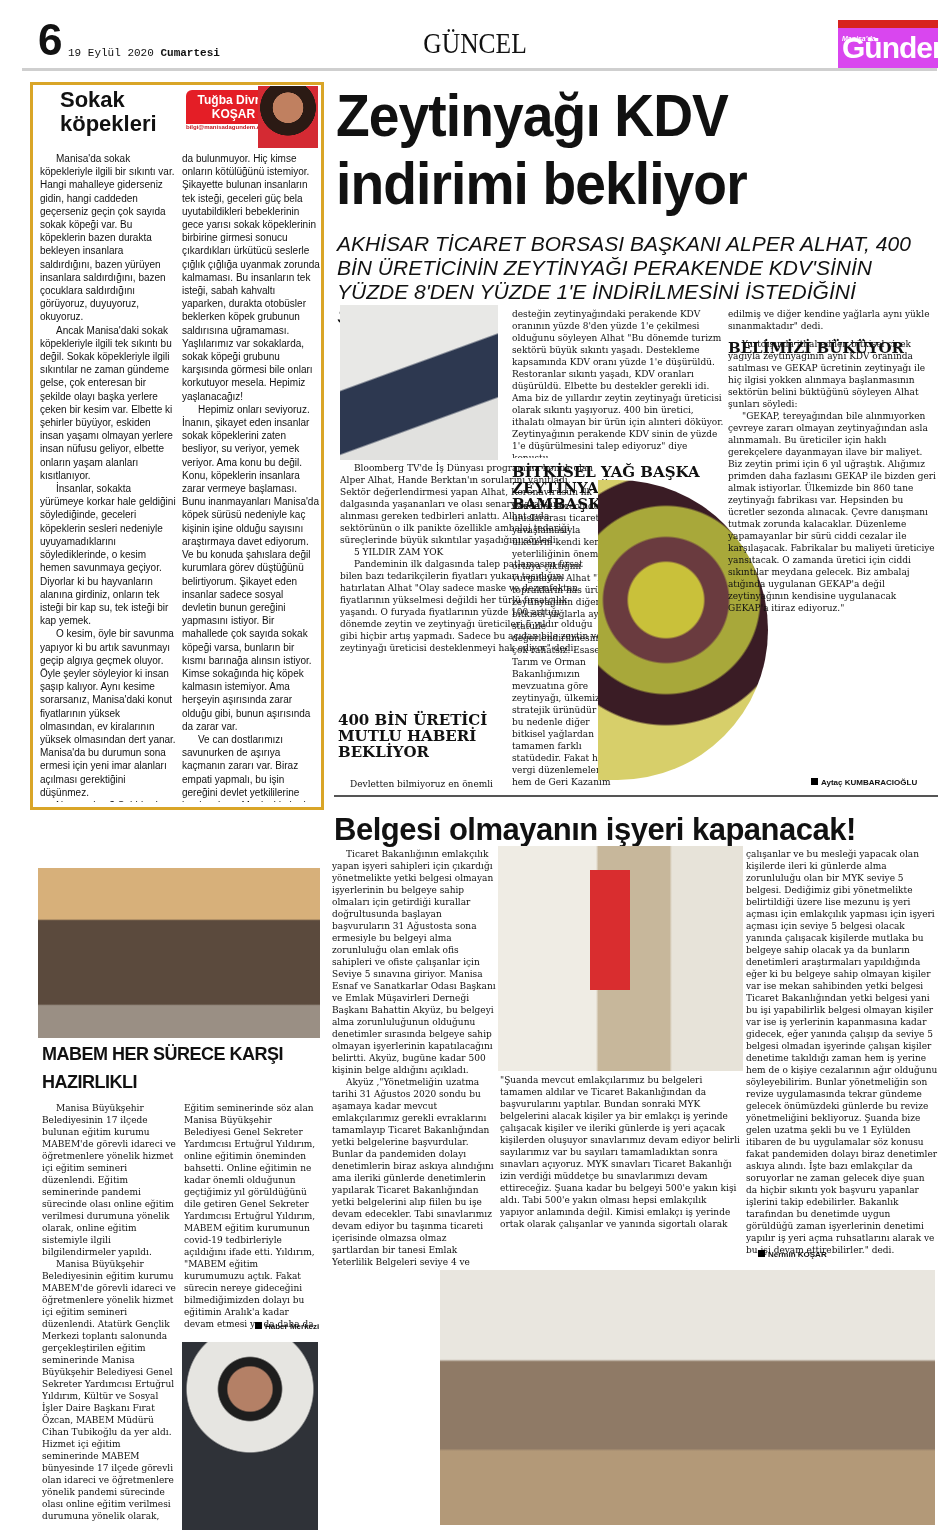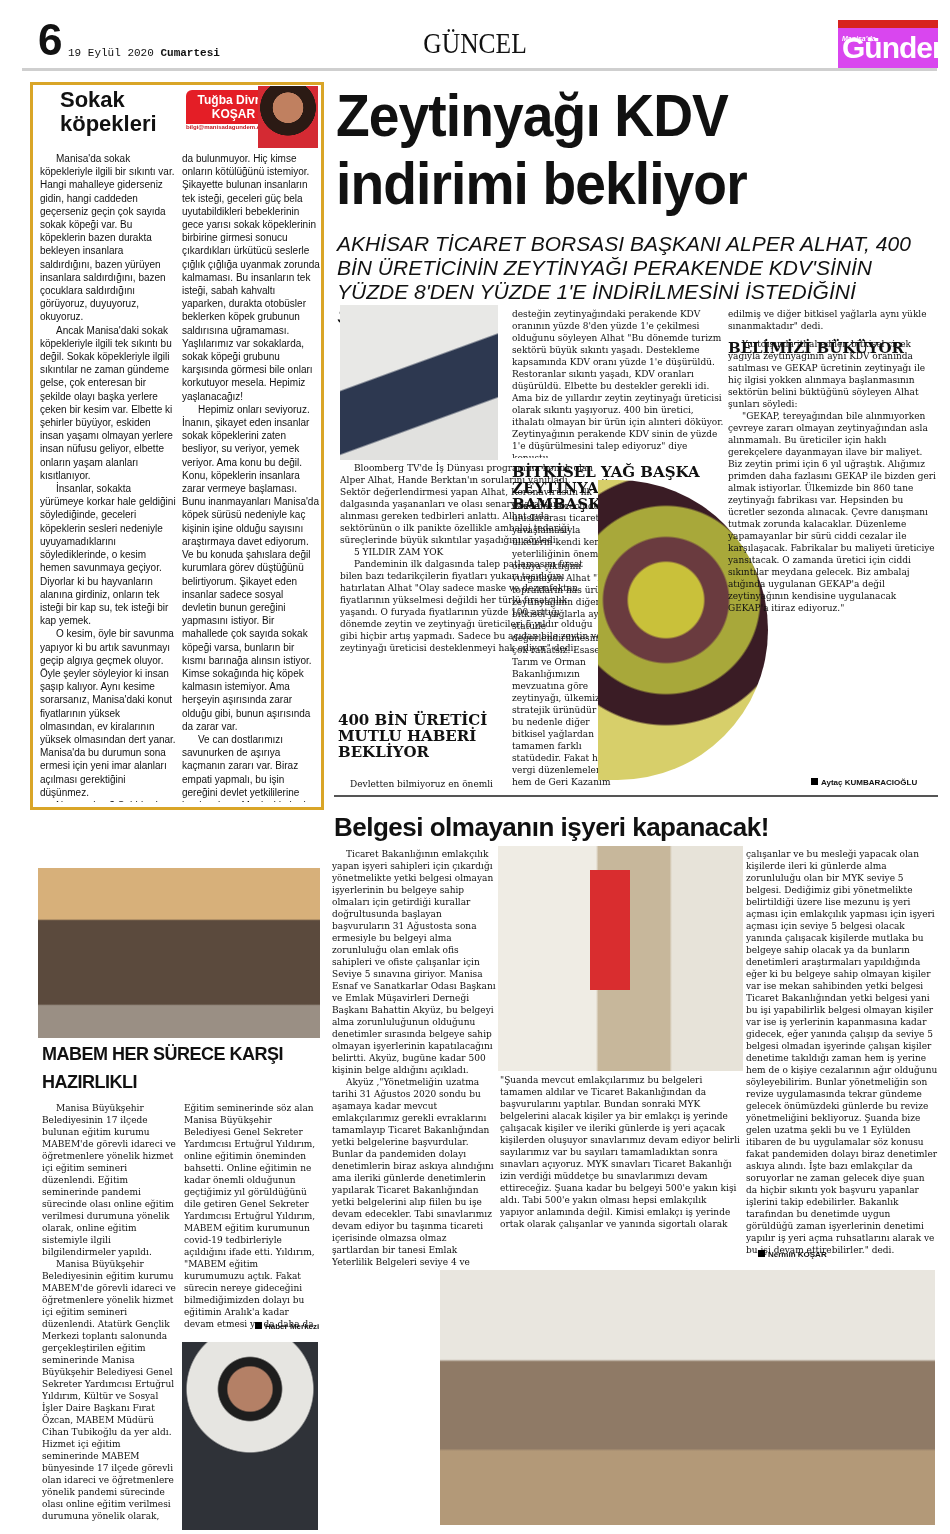--- a/index.html
+++ b/index.html
@@ -20,21 +20,21 @@
 .txt{font-family:"Liberation Sans",sans-serif;font-size:10px;line-height:13.2px;text-align:left}
 .txt p{text-indent:16px}
 .serif{font-family:"DejaVu Serif",serif;font-size:9px;line-height:12px}
 .serif p{text-indent:14px}
 .big-title{left:336px;top:82px;width:600px;font-family:"Liberation Sans",sans-serif;font-weight:900;font-size:60px;line-height:68px;letter-spacing:-1px;transform:scaleX(.92);transform-origin:left}
 .subtitle{left:337px;top:232px;width:600px;font-family:"Liberation Sans",sans-serif;font-style:italic;font-size:21px;line-height:24px;color:#111}
 .ph-speaker{left:340px;top:305px;width:158px;height:155px;background:linear-gradient(160deg,#e8e8e6 0 40%,#2d3850 41% 70%,#e1e1df 71%)}
 .olive{left:598px;top:480px;width:170px;height:300px;border-radius:0 170px 170px 0;background:radial-gradient(circle at 40% 40%,#c9c13a 0 18%,#6a3b3f 19% 30%,#a8a83a 31% 45%,#3a1c25 46% 60%,#d7cf6a 61%)}
 h3.sub{font-family:"DejaVu Serif",serif;font-weight:700;font-size:15px;line-height:16px}
 .divider{height:2px;background:#555}
-.title2{left:334px;top:812px;width:600px;font-family:"Liberation Sans",sans-serif;font-weight:900;font-size:26px;letter-spacing:-.5px}
+.title2{left:334px;top:812px;width:600px;font-family:"Liberation Sans",sans-serif;font-weight:900;font-size:31px;letter-spacing:-.5px}
 .ph-office{left:498px;top:846px;width:245px;height:225px;background:linear-gradient(90deg,#efece4 0 40%,#c7b79b 41% 70%,#e7e3d9 71%)}
 .flag{left:590px;top:870px;width:40px;height:120px;background:#d92d2f}
 .ph-class2{left:440px;top:1270px;width:495px;height:255px;background:linear-gradient(180deg,#e9e6df 0 35%,#8f7a66 36% 70%,#b39978 71%)}
 .ph-class1{left:38px;top:868px;width:282px;height:170px;background:linear-gradient(180deg,#d7b07a 0 30%,#5b4a3d 31% 80%,#9a8f84 81%)}
 .mabem-title{left:42px;top:1040px;width:282px;font-family:"Liberation Sans",sans-serif;font-weight:900;font-size:18px;line-height:28px;letter-spacing:-.5px}
 .ph-man{left:182px;top:1342px;width:136px;height:188px;background:radial-gradient(circle at 50% 25%,#b48066 0 14%,#1e1e1e 15% 20%,#e6e5e1 21% 40%,#2f3238 41%)}
 .byline{font-family:"Liberation Sans",sans-serif;font-weight:700;font-size:8px}
 .sq{display:inline-block;width:7px;height:7px;background:#000;margin:0 3px}
 </style>
 </head>
@@ -76,21 +76,21 @@
   <p>Pandeminin ilk dalgasında talep patlamasını fırsat bilen bazı tedarikçilerin fiyatları yukarı taşıdığını hatırlatan Alhat "Olay sadece maske ve dezenfektan fiyatlarının yükselmesi değildi her türlü fırsatçılık yaşandı. O furyada fiyatlarının yüzde 100 arttığı dönemde zeytin ve zeytinyağı üreticileri 5 yıldır olduğu gibi hiçbir artış yapmadı. Sadece bu açıdan bile zeytin ve zeytinyağı üreticisi desteklenmeyi hak ediyor" dedi.</p>
 </div>
 <h3 class="abs sub" style="left:338px;top:712px;width:180px">400 BİN ÜRETİCİ MUTLU HABERİ BEKLİYOR</h3>
 <div class="abs serif" style="left:350px;top:778px;width:250px">Devletten bilmiyoruz en önemli</div>
 
 <div class="abs serif" style="left:512px;top:308px;width:212px;height:150px;overflow:hidden">desteğin zeytinyağındaki perakende KDV oranının yüzde 8'den yüzde 1'e çekilmesi olduğunu söyleyen Alhat "Bu dönemde turizm sektörü büyük sıkıntı yaşadı. Destekleme kapsamında KDV oranı yüzde 1'e düşürüldü. Restoranlar sıkıntı yaşadı, KDV oranları düşürüldü. Elbette bu destekler gerekli idi. Ama biz de yıllardır zeytin zeytinyağı üreticisi olarak sıkıntı yaşıyoruz. 400 bin üretici, ithalatı olmayan bir ürün için alınteri döküyor. Zeytinyağının perakende KDV sinin de yüzde 1'e düşürülmesini talep ediyoruz" diye konuştu.</div>
 <h3 class="abs sub" style="left:512px;top:464px;width:210px">BİTKİSEL YAĞ BAŞKA ZEYTİNYAĞI BAMBAŞKA</h3>
 <div class="abs serif" style="left:512px;top:500px;width:110px;height:290px;overflow:hidden">Pandemi sürecinde uluslararası ticaretin yavaşlamasıyla ülkelerin kendi kendine yeterliliğinin öneminin ortaya çıktığını vurgulayan Alhat "Bu topraklarin has ürünü zeytinyağının diğer bitkisel yağlarla aynı statüde değerlendirilmesinden çok rahatsız. Esasen Tarım ve Orman Bakanlığımızın mevzuatına göre zeytinyağı, ülkemizin stratejik ürünüdür ve bu nedenle diğer bitkisel yağlardan tamamen farklı statüdedir. Fakat hem vergi düzenlemelerinde hem de Geri Kazanım Katılım Payı (GEKAP) uygulamasında bu durum gözardı</div>
 <div class="abs olive"></div>
 
-<div class="abs serif" style="left:728px;top:308px;width:210px">edilmiş ve diğer bitkisel yağlarla aynı yükle sınanmaktadır" dedi.</div>
+<div class="abs serif" style="left:728px;top:308px;width:210px">edilmiş ve diğer kendine yağlarla aynı yükle sınanmaktadır" dedi.</div>
 <h3 class="abs sub" style="left:728px;top:340px;width:210px">BELİMİZİ BÜKÜYOR</h3>
 <div class="abs serif" style="left:728px;top:338px;width:210px;height:420px;overflow:hidden">
   <p>Yurtdışında ithal edilen bitkisel çiçek yağıyla zeytinyağının aynı KDV oranında satılması ve GEKAP ücretinin zeytinyağı ile hiç ilgisi yokken alınmaya başlanmasının sektörün belini büktüğünü söyleyen Alhat şunları söyledi:</p>
   <p>"GEKAP, tereyağından bile alınmıyorken çevreye zararı olmayan zeytinyağından asla alınmamalı. Bu üreticiler için haklı gerekçelere dayanmayan ilave bir maliyet. Biz zeytin primi için 6 yıl uğraştık. Alığımız primden daha fazlasını GEKAP ile bizden geri almak istiyorlar. Ülkemizde bin 860 tane zeytinyağı fabrikası var. Hepsinden bu ücretler sezonda alınacak. Çevre danışmanı tutmak zorunda kalacaklar. Düzenleme yapamayanlar bir sürü ciddi cezalar ile karşılaşacak. Fabrikalar bu maliyeti üreticiye yansıtacak. O zamanda üretici için ciddi sıkıntılar meydana gelecek. Biz ambalaj atığında uygulanan GEKAP'a değil zeytinyağının kendisine uygulanacak GEKAP'a itiraz ediyoruz."</p>
 </div>
 <div class="abs byline" style="left:808px;top:778px"><span class="sq"></span><span>Aytaç KUMBARACIOĞLU</span></div>
 
 <div class="abs divider" style="left:334px;top:795px;width:604px"></div>
 
 <div class="abs title2">Belgesi olmayanın işyeri kapanacak!</div>

